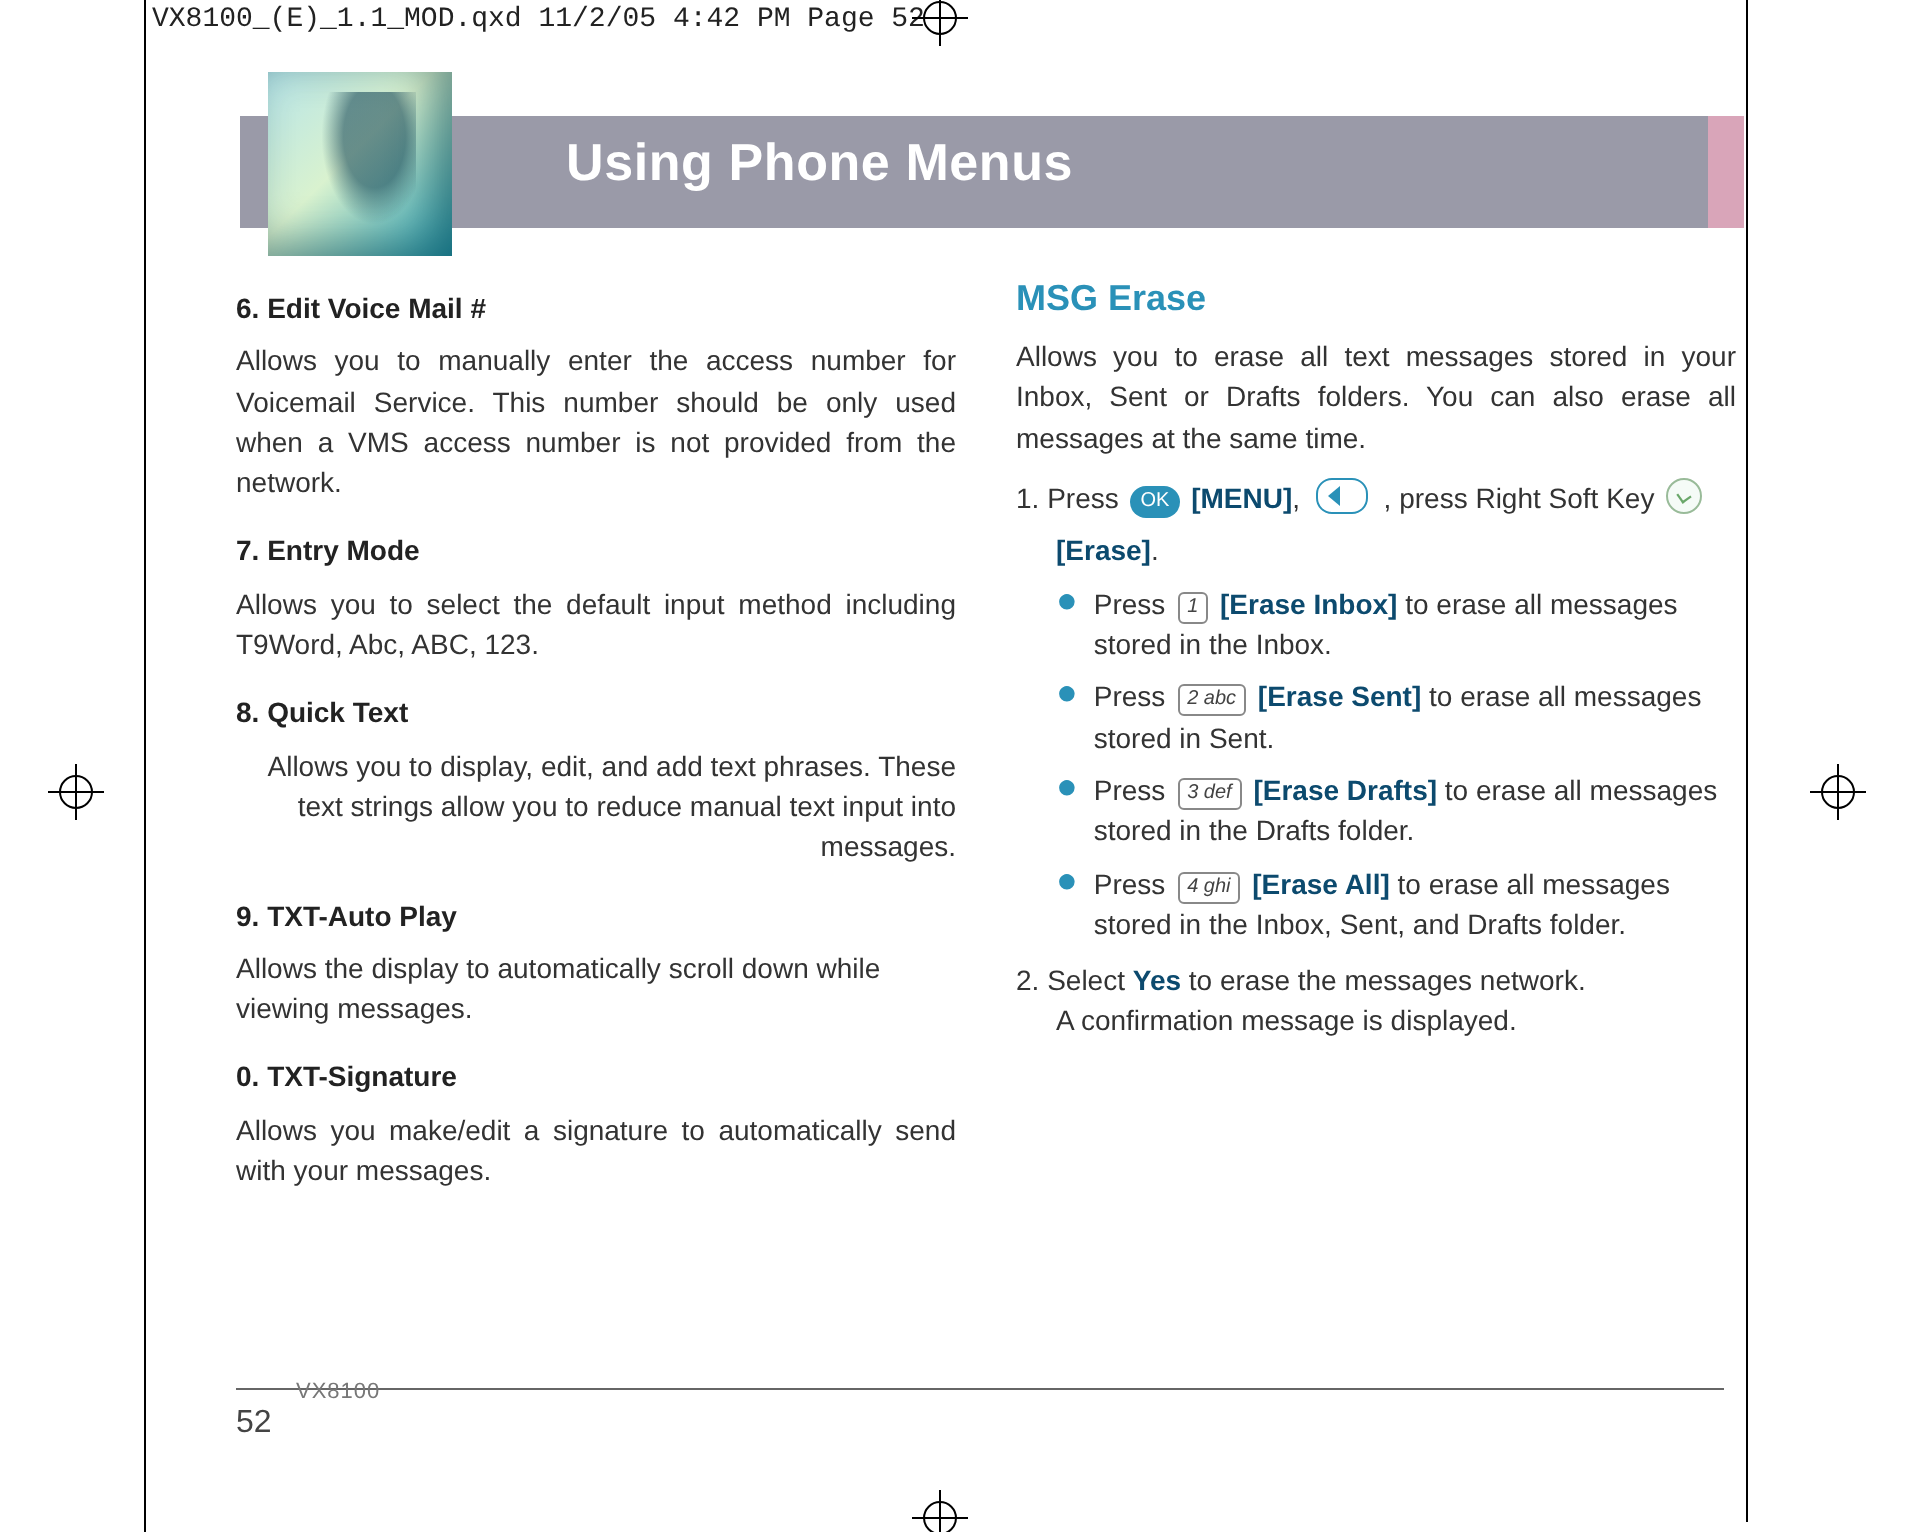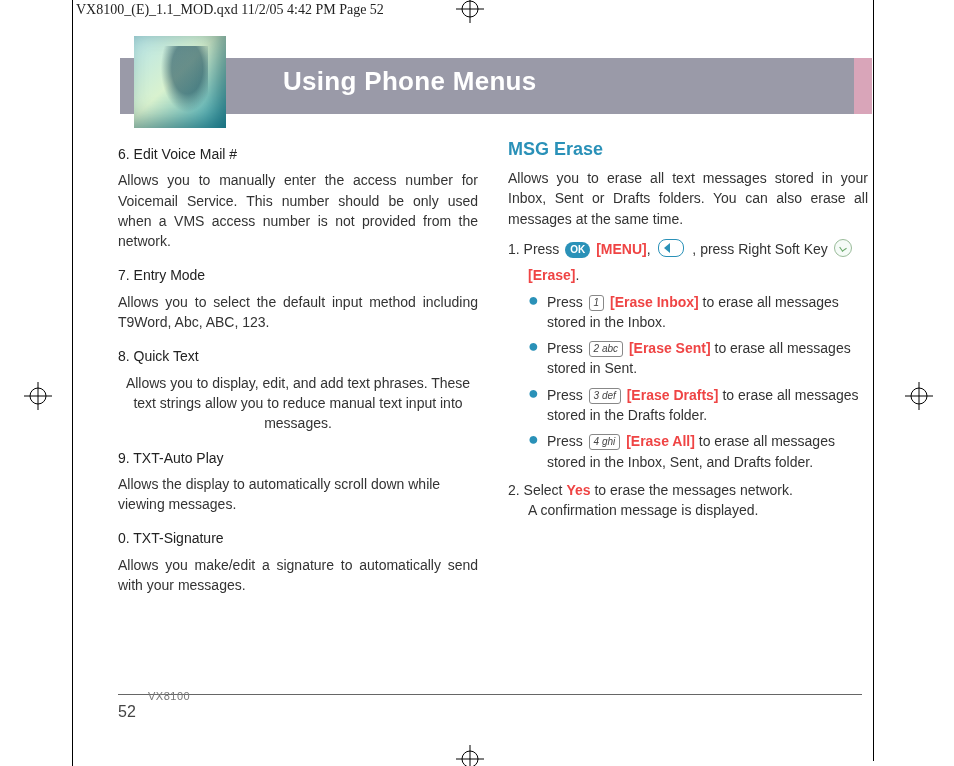--- a/index.html
+++ b/index.html
@@ -1,54 +1,54 @@
 <!DOCTYPE html>
 <html><head>
 <meta charset="utf-8">
 <style>
   html,body{margin:0;padding:0;font-family:Arial,Helvetica,sans-serif;color:#333;background:#fff}
   .page{position:relative;width:954px;height:766px;overflow:hidden}
   
-  .proof-header{position:absolute;top:2px;left:76px;font-family:Liberation Serif, serif;font-size:14px;color:#222}
+  .proof-header{position:absolute;top:2px;left:76px;font-family:Liberation Mono, monospace;font-size:14px;color:#222}
   .proof-box{position:absolute;top:-8px;left:0;width:873px;height:768px;border:1px solid #000;border-left:none;border-bottom:none;pointer-events:none}
   .proof-inner-v{position:absolute;top:-8px;left:72px;width:0;height:790px;border-left:1px solid #000;pointer-events:none}
   
   .reg{position:absolute;width:28px;height:28px;pointer-events:none}
   .reg svg{width:28px;height:28px;display:block}
   .reg-top{top:-5px;left:456px}
   .reg-bottom{top:745px;left:456px}
   .reg-left{top:382px;left:24px}
   .reg-right{top:382px;left:905px}
   
   .banner{position:absolute;top:58px;left:120px;right:82px;height:56px;background:#9a9aa8}
   .banner .pink{position:absolute;right:0;top:0;width:18px;height:56px;background:#d9a5b9}
   .banner-title{position:absolute;top:66px;left:283px;font-size:26px;color:#fff;font-weight:600;letter-spacing:.3px}
   .thumb{position:absolute;top:36px;left:134px;width:92px;height:92px;background:linear-gradient(135deg,#b6e4e8 0%,#d9f2cf 45%,#2aa0b5 100%);box-shadow:inset -10px -6px 22px rgba(0,50,60,.45)}
   .thumb:after{content:"";position:absolute;inset:10px 18px 8px 22px;background:radial-gradient(ellipse at 60% 30%, rgba(10,60,80,.55) 0 35%, transparent 60%)}
   
   .col{position:absolute;top:130px;width:360px;font-size:14px;line-height:1.45;color:#333}
   .col-left{left:118px}
   .col-right{left:508px}
-  .sec-h{font-weight:400;font-size:14px;margin:14px 0 6px;color:#222}
+  .sec-h{font-weight:700;font-size:14px;margin:14px 0 6px;color:#222}
   .body{margin:0 0 10px;text-align:justify}
   .topic{color:#2a91b8;font-weight:700;font-size:18px;margin:6px 0 6px}
   .num{margin:0 0 6px 0}
   .li-wr{display:flex;margin:2px 0 6px 20px}
   .dot{color:#2a91b8;font-size:18px;line-height:16px;margin-right:8px}
   .key{display:inline-block;border:1px solid #888;border-radius:3px;padding:0 4px;font-size:10px;line-height:14px;vertical-align:1px;font-style:italic;color:#444;background:#fff;margin:0 2px}
-  .ok{display:inline-block;background:#2a91b8;color:#fff;border-radius:8px;font-size:10px;padding:1px 5px;vertical-align:1px;margin:0 2px;font-weight:700}
+  .ok{display:inline-block;background:#2a91b8;color:#fff;border-radius:8px;font-size:10px;padding:1px 5px;vertical-align:1px;margin:0 2px;font-weight:400}
   .nav-icon{display:inline-block;width:24px;height:16px;border:1px solid #2a91b8;border-radius:8px;vertical-align:-3px;margin:0 4px;position:relative}
   .nav-icon:before{content:"";position:absolute;left:5px;top:3px;width:0;height:0;border-top:5px solid transparent;border-bottom:5px solid transparent;border-right:6px solid #2a91b8}
   .sk-icon{display:inline-block;width:16px;height:16px;border:1px solid #9b9;border-radius:50%;vertical-align:-3px;margin:0 2px;position:relative;background:#f5fbf7}
   .sk-icon:before{content:"";position:absolute;left:3px;top:3px;width:8px;height:8px;border-left:2px solid #6aa76a;border-bottom:2px solid #6aa76a;transform:rotate(-35deg) scale(.55);transform-origin:center}
   
   .rule{position:absolute;top:694px;left:118px;right:92px;height:0;border-top:1px solid #666}
   .pnum{position:absolute;top:703px;left:118px;font-size:16px;color:#444}
   .model{position:absolute;top:690px;left:148px;font-size:11px;color:#777;letter-spacing:.5px}
-  b{font-weight:700;color:#ef4444}
+  b{font-weight:700;color:#0c4a6e}
 </style>
 </head>
 <body>
 <div class="page">
 
   <div class="proof-box"></div>
   <div class="proof-inner-v"></div>
   <div class="proof-header">VX8100_(E)_1.1_MOD.qxd  11/2/05  4:42 PM  Page 52</div>
 
   <div class="reg reg-top">
@@ -85,21 +85,21 @@
     </div>
   <div class="thumb"></div>
   <div class="banner-title">Using Phone Menus</div>
 
   <div class="col col-left">
     <div class="sec-h">6. Edit Voice Mail #</div>
     <p class="body">Allows you to manually enter the access number for Voicemail Service. This number should be only used when a VMS access number is not provided from the network.</p>
     <div class="sec-h">7. Entry Mode</div>
     <p class="body">Allows you to select the default input method including T9Word, Abc, ABC, 123.</p>
     <div class="sec-h">8. Quick Text</div>
-    <p class="body" style="text-align:center">Allows you to display, edit, and add text phrases. These text strings allow you to reduce manual text input into messages.</p>
+    <p class="body" style="text-align:right">Allows you to display, edit, and add text phrases. These text strings allow you to reduce manual text input into messages.</p>
     <div class="sec-h">9. TXT-Auto Play</div>
     <p class="body" style="text-align:left">Allows the display to automatically scroll down while viewing messages.</p>
     <div class="sec-h">0. TXT-Signature</div>
     <p class="body">Allows you make/edit a signature to automatically send with your messages.</p>
   </div>
 
   <div class="col col-right">
     <div class="topic">MSG Erase</div>
     <p class="body" style="text-align:justify">Allows you to erase all text messages stored in your Inbox, Sent or Drafts folders. You can also erase all messages at the same time.</p>
 

